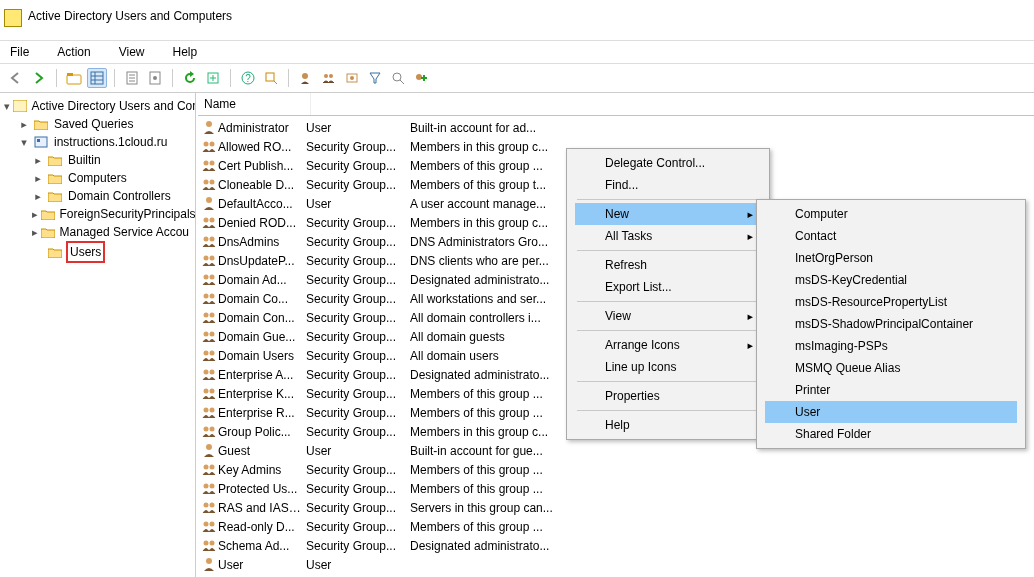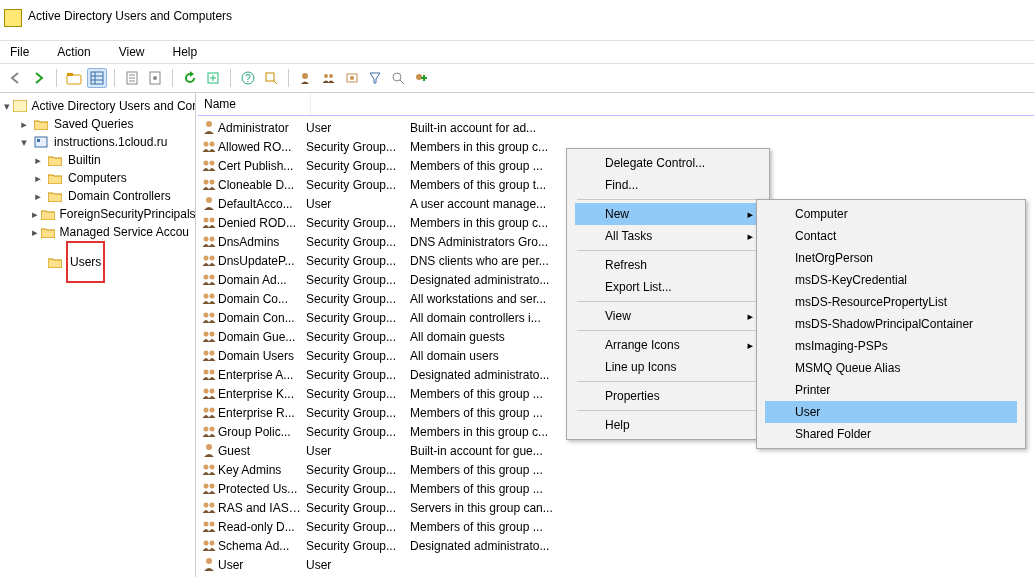--- a/index.html
+++ b/index.html
@@ -12,21 +12,21 @@
 .tb-btn{width:18px;height:18px;display:flex;align-items:center;justify-content:center;border:1px solid transparent;border-radius:2px}
 .tb-sep{width:1px;height:18px;background:#ccc;margin:0 4px}
 .body{display:flex;flex:1;overflow:hidden}
 .tree{width:195px;border-right:1px solid #ccc;padding:4px 0;overflow:hidden}
 .tree ul{list-style:none;margin:0;padding:0}
 .tree li{white-space:nowrap;line-height:18px}
 .tree .node{display:flex;align-items:center;padding:0 4px;cursor:default}
 .tree .exp{width:12px;text-align:center;color:#555;font-size:11px;display:inline-block}
 .tree .ico{width:16px;height:14px;margin:0 3px;display:inline-flex;align-items:center;justify-content:center}
 .tree .lbl{padding:0 2px}
-.tree .selected .lbl{border:2px solid #e03030;padding:10px 2px}
+.tree .selected .lbl{border:2px solid #e03030;padding:0 2px}
 .list{flex:1;overflow:hidden;padding-left:2px}
 .list-header{display:flex;border-bottom:1px solid #c4b5fd}
 .list-header .col{padding:4px 6px;border-right:1px solid #eee}
 .col-name{width:100px}
 .col-type{width:100px}
 .col-des{flex:1}
 .list-body{overflow:hidden}
 .row{display:flex;align-items:flex-end;height:19px;padding:0 2px}
 .row .ico{width:18px;display:inline-flex;align-items:center;justify-content:center}
 .row .c-name{width:84px;overflow:hidden;text-overflow:ellipsis;white-space:nowrap;padding-right:4px}

